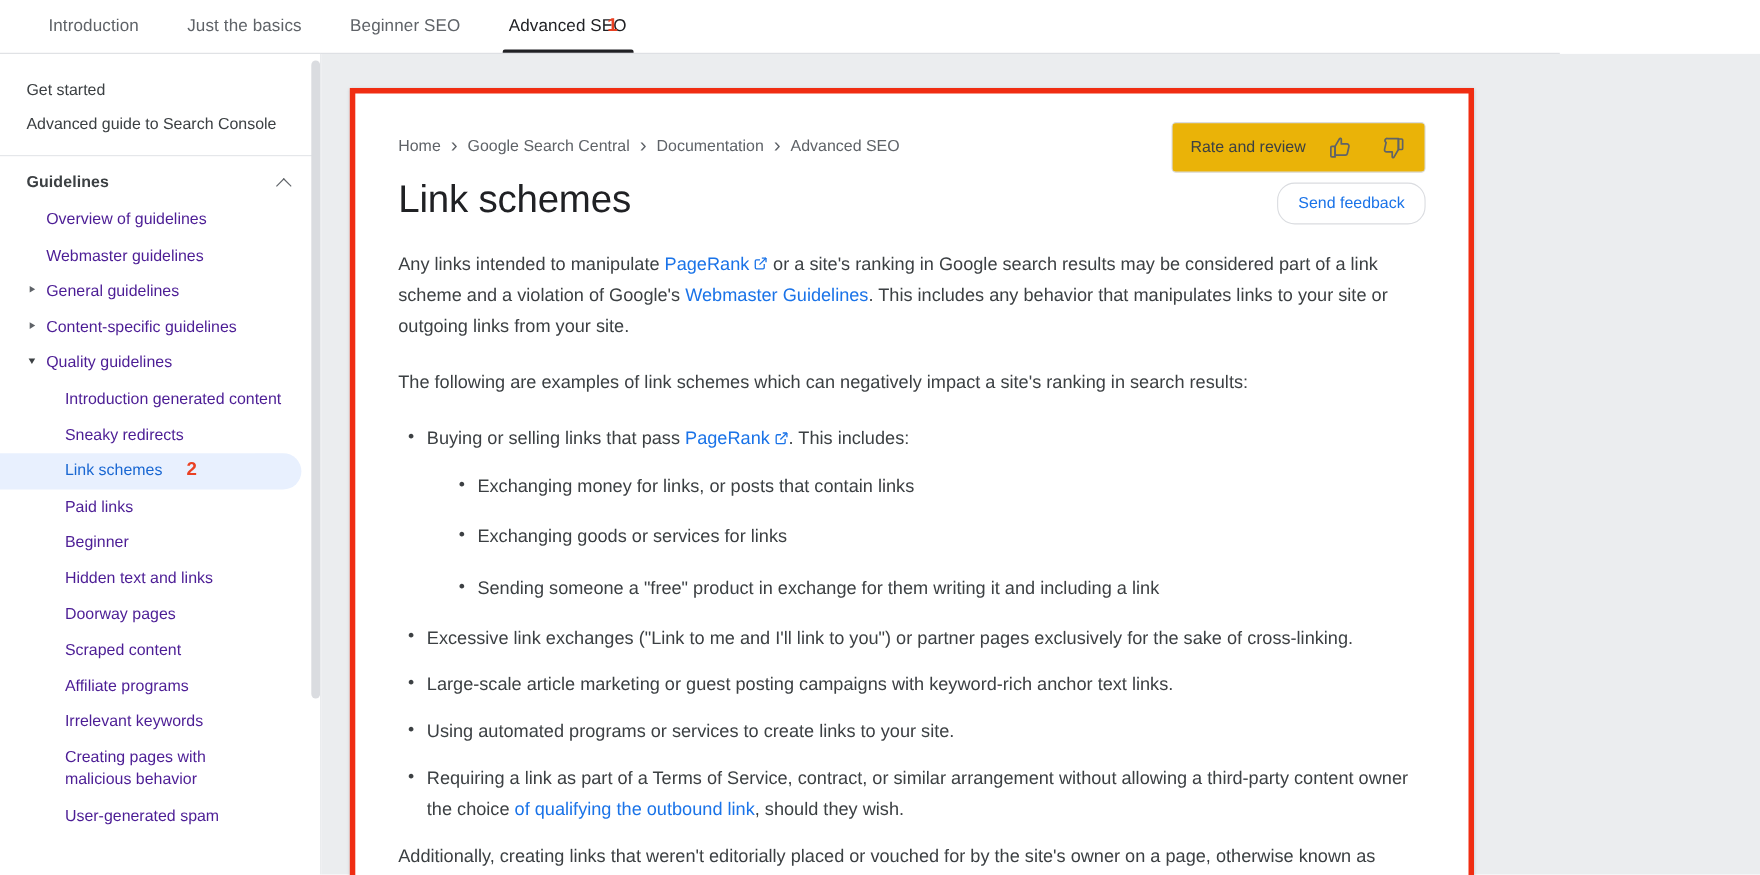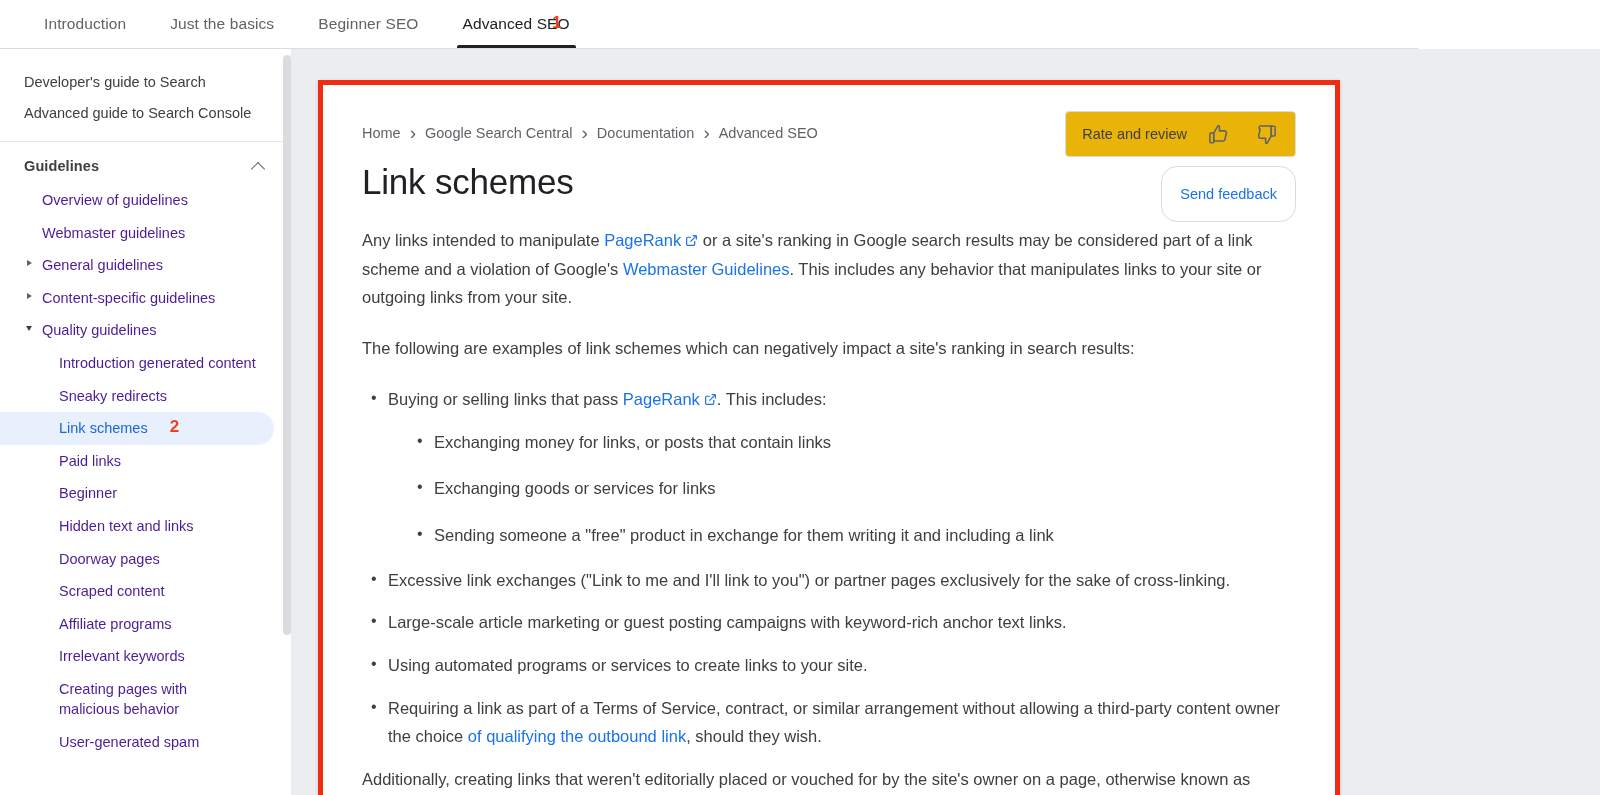--- a/index.html
+++ b/index.html
@@ -201,21 +201,21 @@
   }
   .rate-label { font-size: 14.5px; color: #3c4043; white-space: nowrap; }
   .thumb-btn {
     width: 34px; height: 34px;
     display: flex; align-items: center; justify-content: center;
     cursor: pointer; border-radius: 50%;
   }
   .send-fb {
     position: absolute; top: 86px; right: 44px;
     border: 1px solid #dadce0; border-radius: 16px;
-    height: 56px; padding: 0 18px;
+    height: 38px; padding: 0 18px;
     display: flex; align-items: center;
     font-size: 14.5px; color: #1a73e8;
     cursor: pointer; background: #fff;
     white-space: nowrap;
   }
 
   
   .body-copy { margin-top: 24px; }
   .para {
     font-size: 16.5px;
@@ -269,21 +269,21 @@
     <div class="tab active">
         <span>Advanced SEO</span>
       </div>
   </div>
   <div class="annot annot-1">1</div>
 </div>
 
 <div class="sidebar">
 
   <div class="side-group-top">
-    <div class="side-link"><span>Developer's guide to Search</span></div>
+    <div class="side-link"><span>Get started</span></div>
     <div class="side-link"><span>Advanced guide to Search Console</span></div>
   </div>
 
   <div class="divider"></div>
 
   <div class="section-head">
     <span class="stitle">Guidelines</span>
     <span class="chev-up"></span>
   </div>
 

